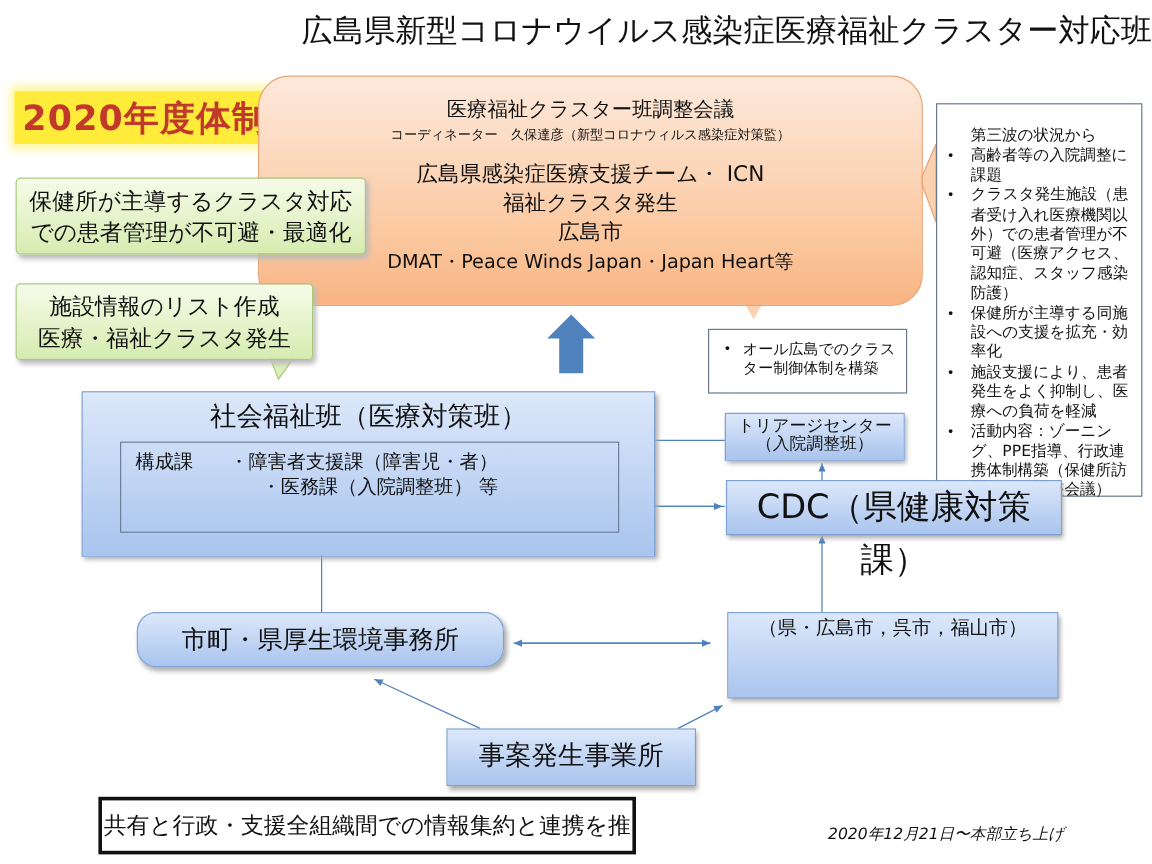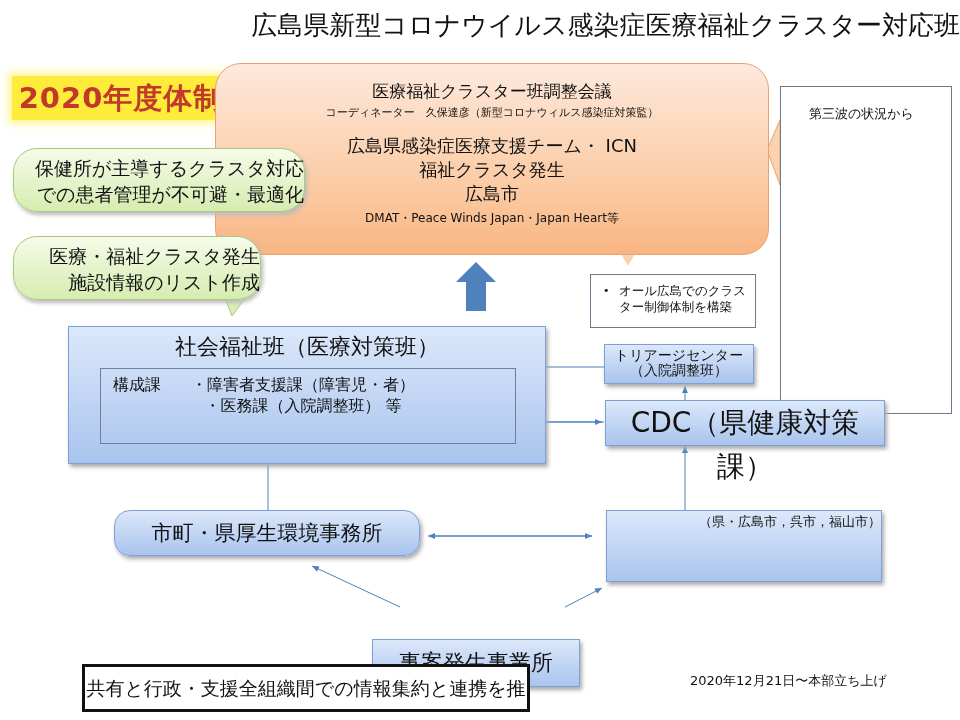--- a/index.html
+++ b/index.html
@@ -9,52 +9,52 @@
   .title { left:0; top:8px; width:960px; text-align:right; font-size:26px; letter-spacing:0px; font-weight:normal; }
   .year { left:12px; top:76px; width:218px; height:44px; background:#ffec3a;
           box-shadow:0 0 8px 4px #fff69a; color:#c0392b; font-size:29px; font-weight:bold;
           line-height:44px; text-align:center; letter-spacing:1px; }
   .main-cloud { left:215px; top:63px; width:552px; height:190px; border-radius:26px;
                 background:linear-gradient(#fde9dc 0%, #fbc89f 70%, #f8b483 100%);
                 border:1px solid #e9a273; text-align:center; }
   .main-cloud .l1 { font-size:17px; margin-top:16px; }
   .main-cloud .l2 { font-size:11px; margin-top:2px; }
   .main-cloud .l3 { font-size:18px; margin-top:14px; line-height:24px; }
-  .main-cloud .l6 { font-size:12px; line-height:24px; }
+  .main-cloud .l6 { font-size:16px; line-height:24px; }
   .callout-green { background:linear-gradient(#f6fbe9,#d6ecb0); border:1px solid #a9c97d;
-                   border-radius:24px; text-align:right; font-size:19px; line-height:26px;
+                   border-radius:4px; text-align:center; font-size:19px; line-height:26px;
                    box-shadow:2px 3px 4px #bbb; }
   .cg1 { left:13px; top:148px; width:292px; height:64px; padding-top:6px; box-sizing:border-box; }
   .cg2 { left:13px; top:236px; width:248px; height:64px; padding-top:6px; box-sizing:border-box; }
   .blue-box { background:linear-gradient(#dce8fa,#a9c4ee); border:1px solid #7fa0d2;
               box-shadow:2px 3px 4px #aaa; text-align:center; }
   .shakai { left:68px; top:326px; width:476px; height:136px; }
   .shakai .head { font-size:22px; margin-top:5px; }
-  .inner { position:absolute; left:31px; top:41px; width:414px; height:74px; border:1px solid #6d7f99; text-align:center; font-size:16px; line-height:21px; }
+  .inner { position:absolute; left:31px; top:41px; width:414px; height:74px; border:1px solid #6d7f99; text-align:right; font-size:16px; line-height:21px; }
   .inner .lbl { position:absolute; left:12px; top:5px; }
   .inner .items { position:absolute; left:90px; top:5px; }
   .note-r { left:780px; top:64px; width:172px; height:328px; border:1px solid #6b7b8c; background:#fff;
             font-size:13px; line-height:16.4px; box-sizing:border-box; padding:19px 4px 0 6px;margin-top:22px; }
   .note-r .hd { padding-left:22px; }
   .note-r ul { margin:0; padding:0; list-style:none; }
   .note-r li { position:relative; padding-left:22px; }
   .note-r li::before { content:"•"; position:absolute; left:2px; top:0; font-size:11px; }
   .note-mid { left:590px; top:274px; width:166px; height:54px; border:1px solid #6b7b8c; background:#fff;
               font-size:12.5px; line-height:16px; box-sizing:border-box; padding:8px 4px 0 28px; }
   .note-mid .bul { position:absolute; left:12px; top:8px; font-size:11px; }
   .triage { left:604px; top:344px; width:150px; height:40px; font-size:14px; line-height:15px; padding-top:3px; box-sizing:border-box; }
   .cdc { left:605px; top:400px; width:278px; height:44px; font-size:28px; line-height:44px; }
   .shicho { left:114px; top:510px; width:304px; height:44px; font-size:21px; line-height:44px;border-radius:16px; }
   .hokenjo { left:606px; top:510px; width:274px; height:70px; }
   .hokenjo .a { font-size:23px; margin-top:6px; }
-  .hokenjo .b { font-size:13px; margin-top:2px;text-align:right; }
-  .jian { left:372px; top:607px; width:206px; height:46px; font-size:22px; line-height:46px;margin-top:32px; }
+  .hokenjo .b { font-size:16px; margin-top:2px; }
+  .jian { left:372px; top:607px; width:206px; height:46px; font-size:22px; line-height:46px; }
   .bottom-box { left:82px; top:664px; width:448px; height:48px; border:3px solid #111; box-sizing:border-box;
                 text-align:center; font-size:19px; line-height:42px; background:#fff; }
-  .date { left:690px; top:672px; font-size:13px; }
+  .date { left:690px; top:686px; font-size:13px;font-style:italic; }
   svg.conn { position:absolute; left:0; top:0; width:960px; height:720px; overflow:visible; }
 </style>
 </head>
 <body>
 
 <div class="abs title">広島県新型コロナウイルス感染症医療福祉クラスター対応班</div>
 <div class="abs year">2020年度体制</div>
 
 <svg class="conn">
   <defs>
@@ -95,26 +95,33 @@
   <div class="l3" style="margin-top:0">福祉クラスタ発生</div>
   <div class="l3" style="margin-top:0">広島市</div>
   <div class="l6">DMAT・Peace Winds Japan・Japan Heart等</div>
 </div>
 
 <div class="abs callout-green cg1">
   <div>保健所が主導するクラスタ対応</div>
   <div>での患者管理が不可避・最適化</div>
 </div>
 <div class="abs callout-green cg2">
+  <div>施設情報のリスト作成</div>
   <div>医療・福祉クラスタ発生</div>
-  <div>施設情報のリスト作成</div>
 </div>
 
 <div class="abs note-r">
   <div class="hd">第三波の状況から</div>
+  <ul>
+    <li>高齢者等の入院調整に課題</li>
+    <li>クラスタ発生施設（患者受け入れ医療機関以外）での患者管理が不可避（医療アクセス、認知症、スタッフ感染防護）</li>
+    <li>保健所が主導する同施設への支援を拡充・効率化</li>
+    <li>施設支援により、患者発生をよく抑制し、医療への負荷を軽減</li>
+    <li>活動内容：ゾーニング、PPE指導、行政連携体制構築（保健所訪問同行、調整会議）</li>
+  </ul>
 </div>
 
 <div class="abs note-mid">
   <span class="bul">•</span>
   <span>オール広島でのクラスター制御体制を構築</span>
 </div>
 
 <div class="abs blue-box shakai">
   <div class="head">社会福祉班（医療対策班）</div>
   <div class="inner">

